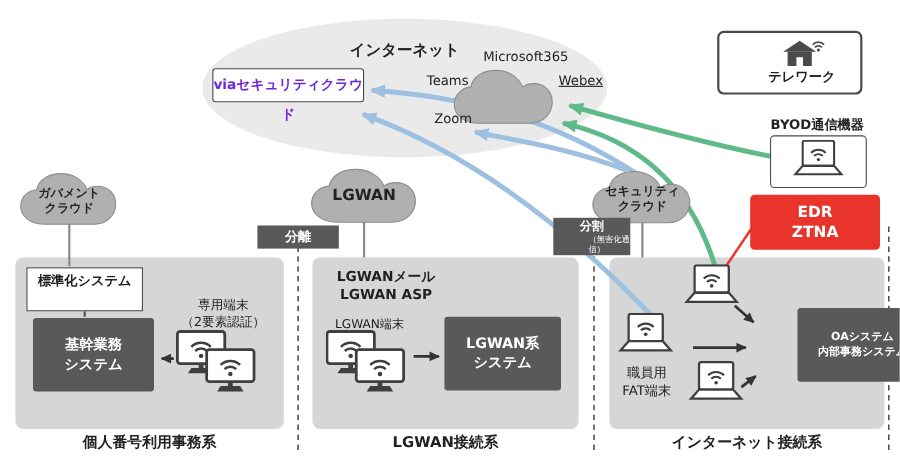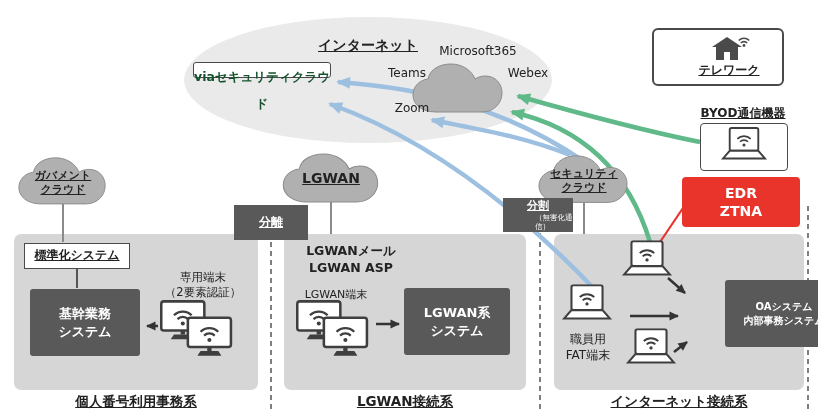--- a/index.html
+++ b/index.html
@@ -8,21 +8,21 @@
   .abs{position:absolute;}
   .center{text-align:center;}
   .whitebox{background:#fff;border:1.5px solid #4a4a4a;box-sizing:border-box;}
   .darkbox{background:#595959;color:#fff;font-weight:bold;display:flex;flex-direction:column;
            align-items:center;justify-content:center;border-radius:3px;line-height:1.35;}
   .redbox{background:#e8342b;color:#fff;font-weight:bold;display:flex;flex-direction:column;
           align-items:center;justify-content:center;border-radius:4px;line-height:1.3;}
   .badge{background:#595959;color:#fff;display:flex;flex-direction:column;align-items:center;
          justify-content:center;line-height:1.2;}
   .lbl{color:#222;}
-  .bold{font-weight:bold;text-decoration:underline;}
+  .bold{font-weight:bold;}
   svg{display:block;}
 </style>
 </head>
 <body>
 
 <div id="canvas">
 
   <svg class="abs" style="left:0;top:0;" width="818" height="416" viewBox="0 0 818 416">
     <defs>
       <marker id="mk" markerUnits="userSpaceOnUse" markerWidth="11" markerHeight="10" refX="9" refY="5" orient="auto">
@@ -111,26 +111,26 @@
     <g transform="translate(278,150) scale(1.06,1.0)">
       <path d="M28,52 C13,52 5,44 5,35 C5,26 12,20 20,19 C22,9 32,4 43,4 C55,4 64,11 67,19 C70,17 74,16 77,16 C88,16 94,24 94,33 C94,43 86,52 74,52 Z" fill="#b0b0b0" stroke="#8c8c8c" stroke-width="1"></path>
     </g>
     <g transform="translate(534,152) scale(0.99,0.97)">
       <path d="M28,52 C13,52 5,44 5,35 C5,26 12,20 20,19 C22,9 32,4 43,4 C55,4 64,11 67,19 C70,17 74,16 77,16 C88,16 94,24 94,33 C94,43 86,52 74,52 Z" fill="#b0b0b0" stroke="#8c8c8c" stroke-width="1"></path>
     </g>
   </svg>
 
   <div class="abs center bold lbl" style="left:288px;top:37px;width:160px;font-size:14px;">インターネット</div>
 
-  <div class="abs whitebox center" style="left:193px;top:62px;width:138px;height:16px;border-radius:3px;
-       line-height:27px;font-size:12.5px;font-weight:bold;color:#14532d;">viaセキュリティクラウド</div>
+  <div class="abs whitebox center" style="left:193px;top:62px;width:138px;height:31px;border-radius:3px;
+       line-height:27px;font-size:12.5px;font-weight:bold;color:#6d28d9;">viaセキュリティクラウド</div>
 
   <div class="abs center lbl" style="left:430px;top:44px;width:96px;font-size:12px;">Microsoft365</div>
   <div class="abs center lbl" style="left:384px;top:66px;width:46px;font-size:12px;">Teams</div>
-  <div class="abs center lbl" style="left:504px;top:66px;width:48px;font-size:12px;">Webex</div>
+  <div class="abs center lbl" style="left:504px;top:66px;width:48px;font-size:12px;text-decoration:underline;">Webex</div>
   <div class="abs center lbl" style="left:390px;top:101px;width:44px;font-size:12px;">Zoom</div>
 
   <div class="abs whitebox" style="left:652px;top:28px;width:132px;height:58px;border-width:2px;border-radius:6px;padding-left:22px;">
     <svg width="46" height="32" viewBox="0 0 46 32" style="margin:2px auto 0;">
         <use href="#sym-building"></use>
       </svg>
     <div class="center bold" style="font-size:12px;margin-top:-2px;">テレワーク</div>
   </div>
 
   <div class="abs center bold lbl" style="left:684px;top:105px;width:118px;font-size:12px;">BYOD通信機器</div>
@@ -149,27 +149,27 @@
   <div class="abs center bold lbl" style="left:18px;top:169px;width:90px;font-size:11px;line-height:1.3;">
     <div>ガバメント</div>
     <div>クラウド</div>
   </div>
   <div class="abs center bold lbl" style="left:286px;top:170px;width:90px;font-size:14px;">LGWAN</div>
   <div class="abs center bold lbl" style="left:538px;top:167px;width:92px;font-size:11px;line-height:1.3;">
     <div>セキュリティ</div>
     <div>クラウド</div>
   </div>
 
-  <div class="abs badge bold" style="left:234px;top:205px;width:74px;height:35px;font-size:12px;">分離</div>
+  <div class="abs badge bold" style="left:234px;top:205px;width:74px;height:21px;font-size:12px;">分離</div>
   <div class="abs badge" style="left:503px;top:198px;width:70px;height:34px;">
     <span class="bold" style="font-size:11px;">分割</span>
     <span style="font-size:7.5px;margin-left:32px;">（無害化通信）</span>
   </div>
 
-  <div class="abs whitebox center bold" style="left:24px;top:243px;width:106px;height:26px;line-height:23px;font-size:12px;">標準化システム</div>
+  <div class="abs whitebox center bold" style="left:24px;top:243px;width:106px;height:40px;line-height:23px;font-size:12px;">標準化システム</div>
   <div class="abs darkbox" style="left:30px;top:289px;width:110px;height:67px;font-size:13px;">
     <span>基幹業務</span>
     <span>システム</span>
   </div>
   <div class="abs center lbl" style="left:148px;top:270px;width:110px;font-size:11.5px;line-height:1.3;">
     <div>専用端末</div>
     <div>（2要素認証）</div>
   </div>
   <svg class="abs" style="left:160px;top:300px;" width="76" height="61" viewBox="0 0 60 48">
       <use href="#sym-monitor-pair"></use>

